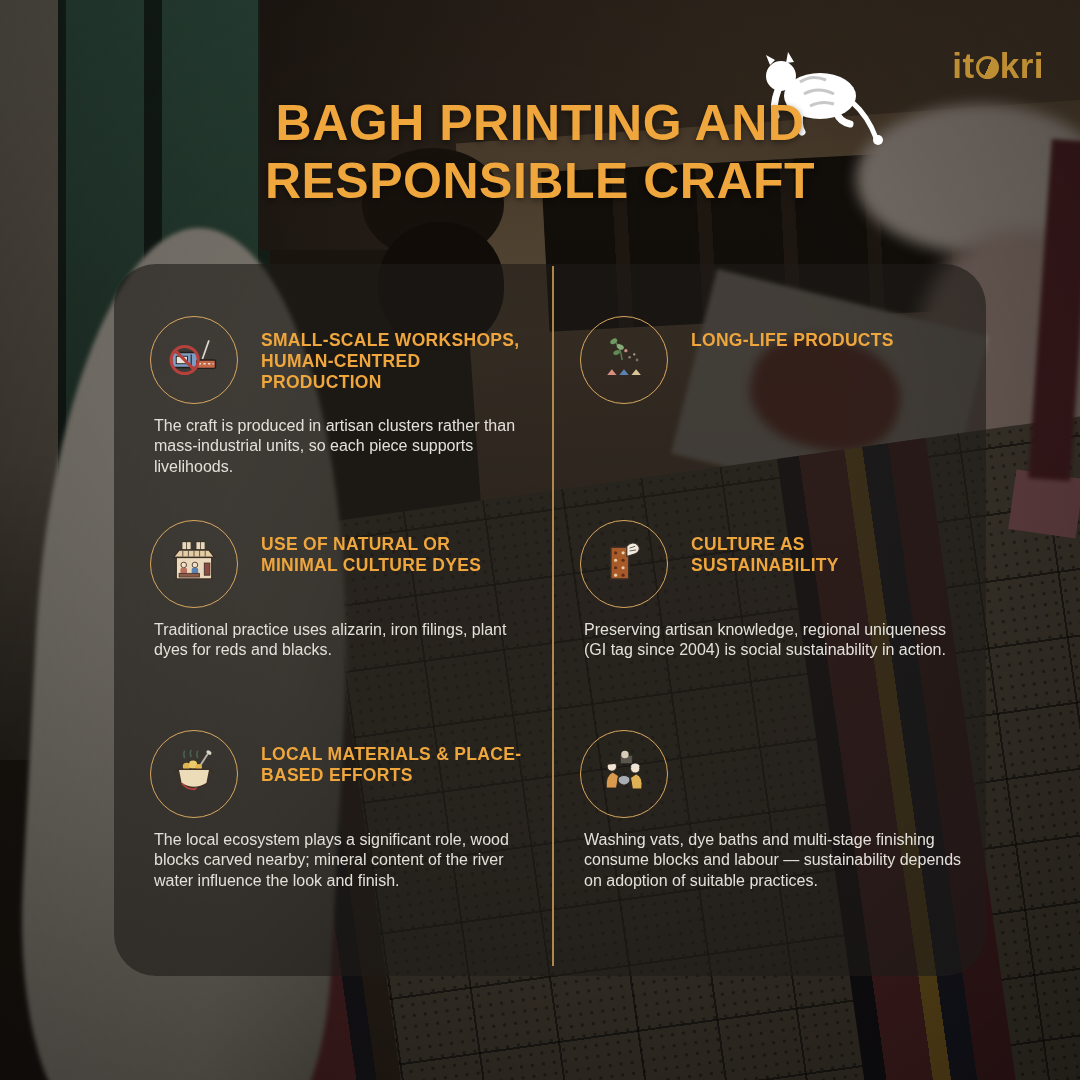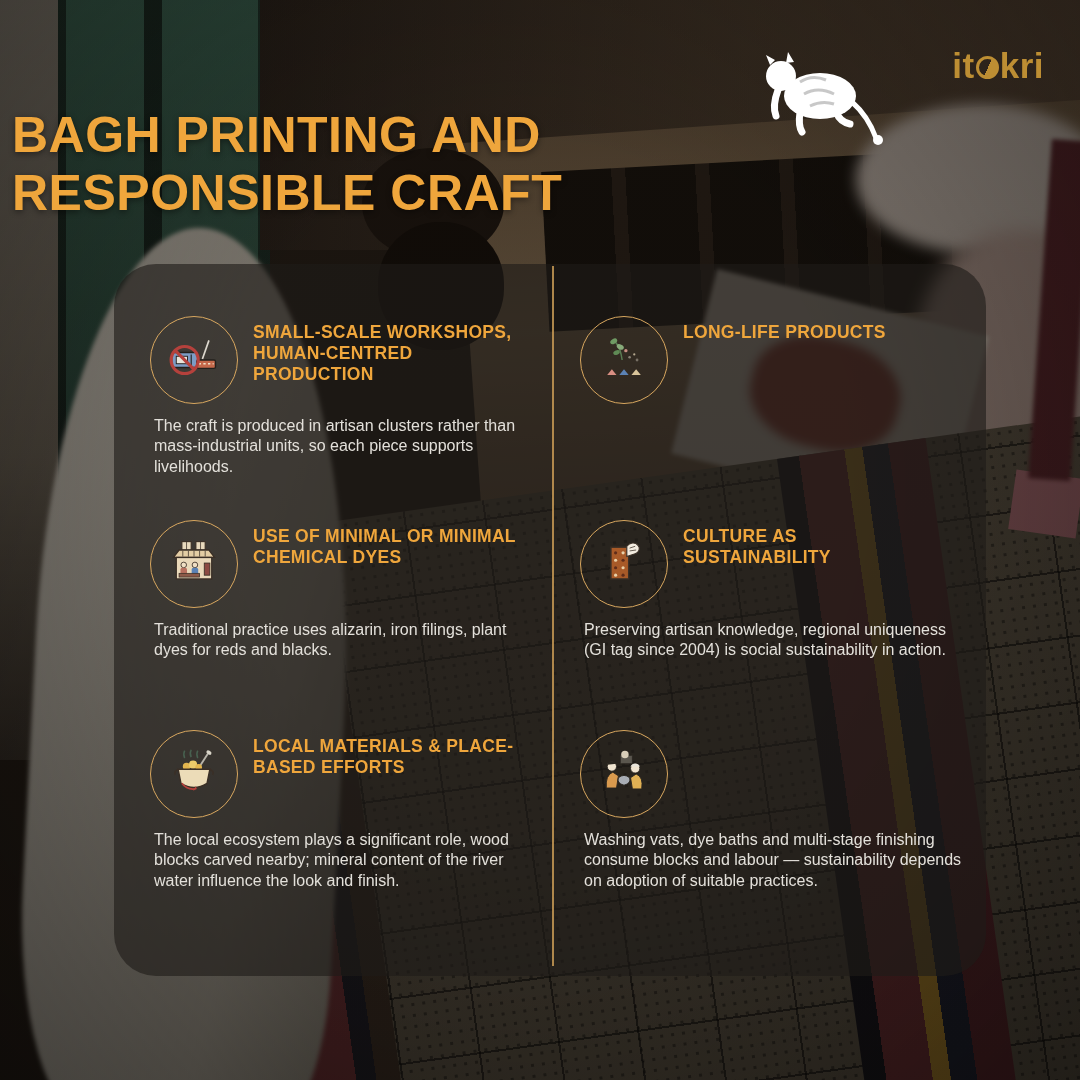--- a/index.html
+++ b/index.html
@@ -42,36 +42,36 @@
   .bg-pink{left:1012px;top:474px;width:68px;height:60px;background:#a86a70;transform:rotate(8deg);}
   .bg-rededge{left:1040px;top:140px;width:42px;height:340px;background:#5a242a;transform:rotate(4deg);filter:blur(2px);}
   .bg-overlay{inset:0;background:
       radial-gradient(ellipse at 50% 45%,rgba(0,0,0,0) 40%,rgba(0,0,0,.35)),
       linear-gradient(rgba(14,11,8,.40),rgba(10,8,6,.50));}
   
   .logo{position:absolute;right:36px;top:46px;z-index:7;color:#bd8e33;font-size:35px;font-weight:bold;letter-spacing:.5px;}
   .logo-o{display:inline-block;width:17px;height:17px;border:3.5px solid #bd8e33;border-radius:50%;
     background:linear-gradient(115deg,transparent 52%,#bd8e33 52%);margin:0 1px;vertical-align:-1px;}
   .tiger{position:absolute;left:748px;top:50px;z-index:5;}
-  .title{position:absolute;left:0;right:0;top:94px;z-index:6;margin:12px;
+  .title{position:absolute;left:0;right:0;top:94px;z-index:6;margin:0;text-align:center;
     font-size:50px;line-height:1.16;font-weight:800;letter-spacing:.5px;color:#efa63c;
     text-shadow:0 2px 6px rgba(0,0,0,.45);}
   
   .panel{position:absolute;left:114px;top:264px;width:872px;height:712px;border-radius:42px;
     background:rgba(30,28,25,.62);z-index:4;}
   .divider{position:absolute;left:552px;top:266px;width:2px;height:700px;background:rgba(200,154,85,.85);z-index:5;}
   .section{position:absolute;width:385px;z-index:6;}
   .s0{left:150px;top:316px;} .s1{left:580px;top:316px;}
   .s2{left:150px;top:520px;} .s3{left:580px;top:520px;}
   .s4{left:150px;top:730px;} .s5{left:580px;top:730px;}
   .sec-head{display:flex;align-items:flex-start;gap:15px;}
   .icon-circle{flex:0 0 auto;width:86px;height:86px;border:1.6px solid #d8a75f;border-radius:50%;
     display:flex;align-items:center;justify-content:center;}
   .icon-circle svg{width:56px;height:56px;}
-  .sec-heading{margin:0;padding-top:6px;width:290px;font-size:17.5px;line-height:1.2;font-weight:800;
+  .sec-heading{margin:8px;padding-top:6px;width:290px;font-size:17.5px;line-height:1.2;font-weight:800;
     letter-spacing:.3px;color:#efa63c;}
   .s3 .sec-heading{width:195px;}
   .sec-body{margin:12px 0 0 4px;font-size:16px;line-height:1.28;color:#e3e0da;}
 </style>
 </head>
 <body>
 
 <div class="canvas">
 
   <div class="bg">
@@ -171,21 +171,21 @@
           <path d="M18 16 v6 M24 16 v6 M30 16 v6 M36 16 v6 M42 16 v6" stroke="#3a2f26" stroke-width=".8"></path>
           <rect x="11" y="23" width="38" height="23" fill="#ead9ba" stroke="#3a2f26" stroke-width="1.4"></rect>
           <circle cx="19" cy="31" r="3" fill="#f0dfc4" stroke="#3a2f26" stroke-width=".9"></circle>
           <rect x="15.5" y="34" width="7" height="8" rx="2" fill="#b8705f"></rect>
           <circle cx="31" cy="31" r="3" fill="#f0dfc4" stroke="#3a2f26" stroke-width=".9"></circle>
           <rect x="27.5" y="34" width="7" height="8" rx="2" fill="#5b82b5"></rect>
           <rect x="14" y="40" width="22" height="4" fill="#8c5a48" stroke="#3a2f26" stroke-width=".8"></rect>
           <rect x="41" y="29" width="6" height="13" fill="#8c4a42" stroke="#3a2f26" stroke-width=".9"></rect>
         </svg>
       </div>
-      <h2 class="sec-heading">USE OF MINIMAL OR MINIMAL CHEMICAL DYES</h2>
+      <h2 class="sec-heading">USE OF NATURAL OR MINIMAL CULTURE DYES</h2>
     </div>
     <p class="sec-body">Traditional practice uses alizarin, iron filings, plant dyes for reds and blacks.</p>
   </div>
 
   <div class="section s3">
     <div class="sec-head">
       <div class="icon-circle">
         <svg viewBox="0 0 60 60">
           <rect x="16" y="12" width="19" height="34" fill="#a85a28" stroke="#3a2f26" stroke-width="1.5"></rect>
           <circle cx="21" cy="18" r="1.7" fill="#5e2c1a"></circle>

